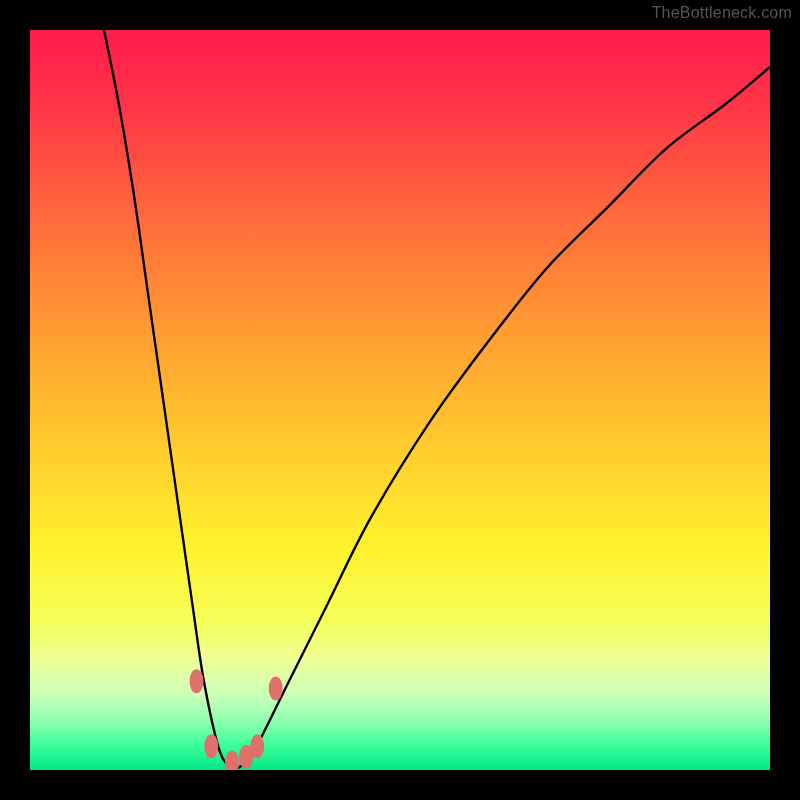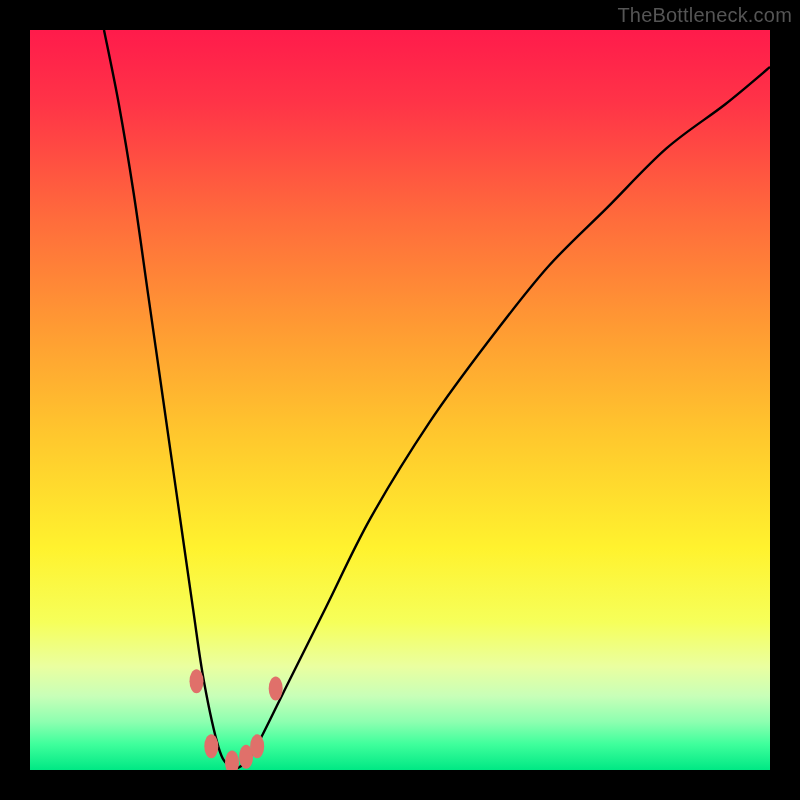--- a/index.html
+++ b/index.html
@@ -24,21 +24,21 @@
     left: 0;
     top: 0;
     width: 100%;
     height: 100%;
   }
   .watermark {
     position: absolute;
     top: 4px;
     right: 8px;
     color: #555555;
-    font-size: 20px;
+    font-size: 16px;
     letter-spacing: 0.2px;
     user-select: none;
   }
   svg.curve {
     position: absolute;
     left: 0;
     top: 0;
     width: 100%;
     height: 100%;
   }

